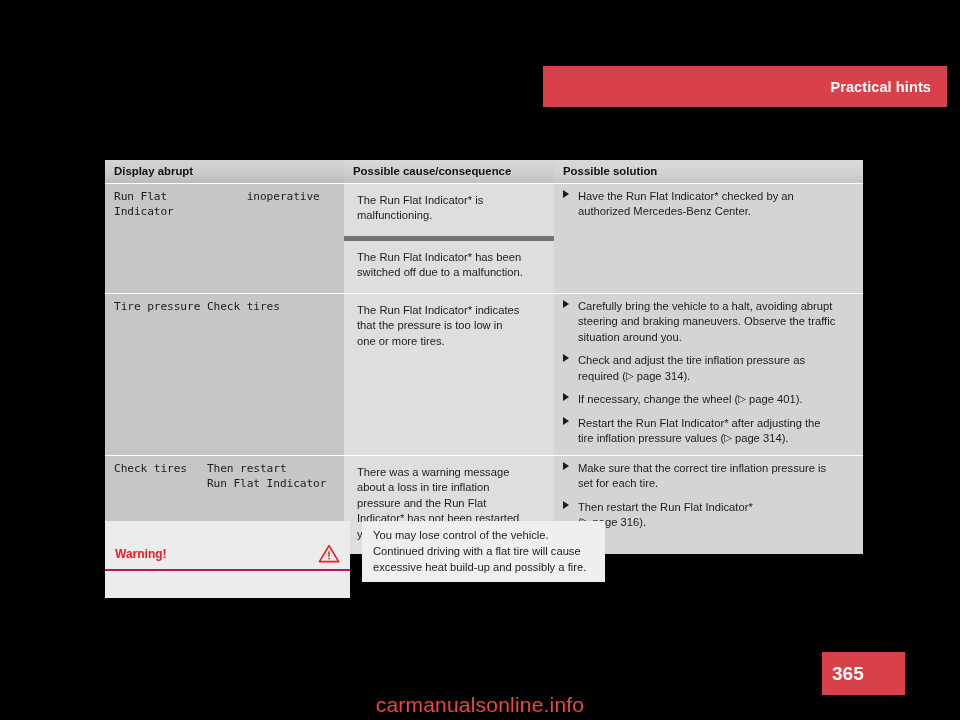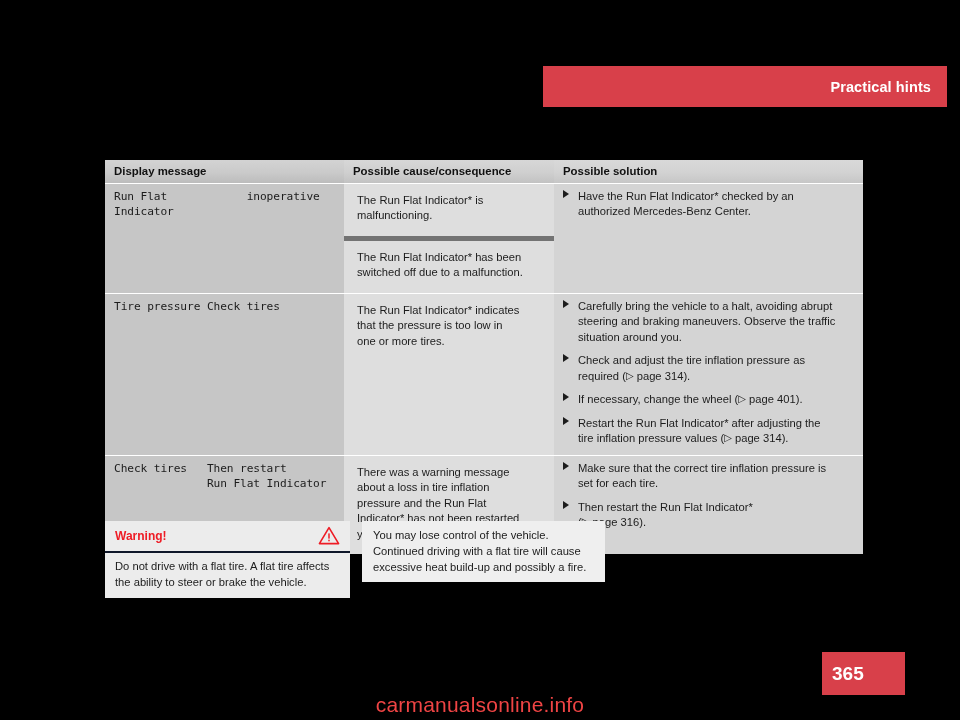--- a/index.html
+++ b/index.html
@@ -121,22 +121,23 @@
     left: 105px;
     top: 521px;
     width: 245px;
     height: 77px;
     background: #ececec;
     box-sizing: border-box;
   }
   #warning-head {
     position: relative;
     height: 30px;
-    border-bottom: 2px solid #0f172a;
+    border-bottom: 2px solid #be185d;
     padding: 0 26px;
+    margin-top: 18px;
   }
   #warning-title {
     position: absolute;
     left: 10px;
     top: 8px;
     color: #ee1c25;
     font-size: 12px;
     font-weight: bold;
   }
   #warning-icon {
@@ -207,21 +208,21 @@
 </div>
 
 <table id="table">
   <colgroup>
     <col class="c1">
       <col class="c2">
       <col class="c3">
   </colgroup>
   <thead>
     <tr>
-      <th class="h1">Display message</th>
+      <th class="h1">Display abrupt</th>
       <th class="h2">Possible cause/consequence</th>
       <th class="h3">Possible solution</th>
     </tr>
   </thead>
   <tbody id="table-body">
       <tr>
         <td class="col-msg" rowspan="2" style="height: 78px;"><span class="msg-line">Run Flat            inoperative</span><span class="msg-line">Indicator</span></td>
         <td class="col-cause">
           <p class="cause-p">The Run Flat Indicator* is malfunctioning.</p>
         </td>
@@ -269,21 +270,20 @@
   <div id="warning-head">
     <div id="warning-title">Warning!</div>
     <div id="warning-icon">
       <svg width="22" height="19" viewBox="0 0 22 19" aria-hidden="true">
         <path d="M11 1.6 L20.6 17.6 L1.4 17.6 Z" fill="none" stroke="#ee1c25" stroke-width="1.6" stroke-linejoin="round"></path>
         <rect x="10.25" y="7.4" width="1.5" height="5.2" fill="#ee1c25"></rect>
         <rect x="10.25" y="13.7" width="1.5" height="1.6" fill="#ee1c25"></rect>
       </svg>
     </div>
   </div>
-  <div id="warning-text">Do not drive with a flat tire. A flat tire affects the ability to steer or brake the vehicle.</div>
 </div>
 
 <div id="note-box">
   <p id="note-text">You may lose control of the vehicle. Continued driving with a flat tire will cause excessive heat build-up and possibly a fire.</p>
 </div>
 
 <div id="page-number-box">
   <div id="page-number">365</div>
 </div>
 

